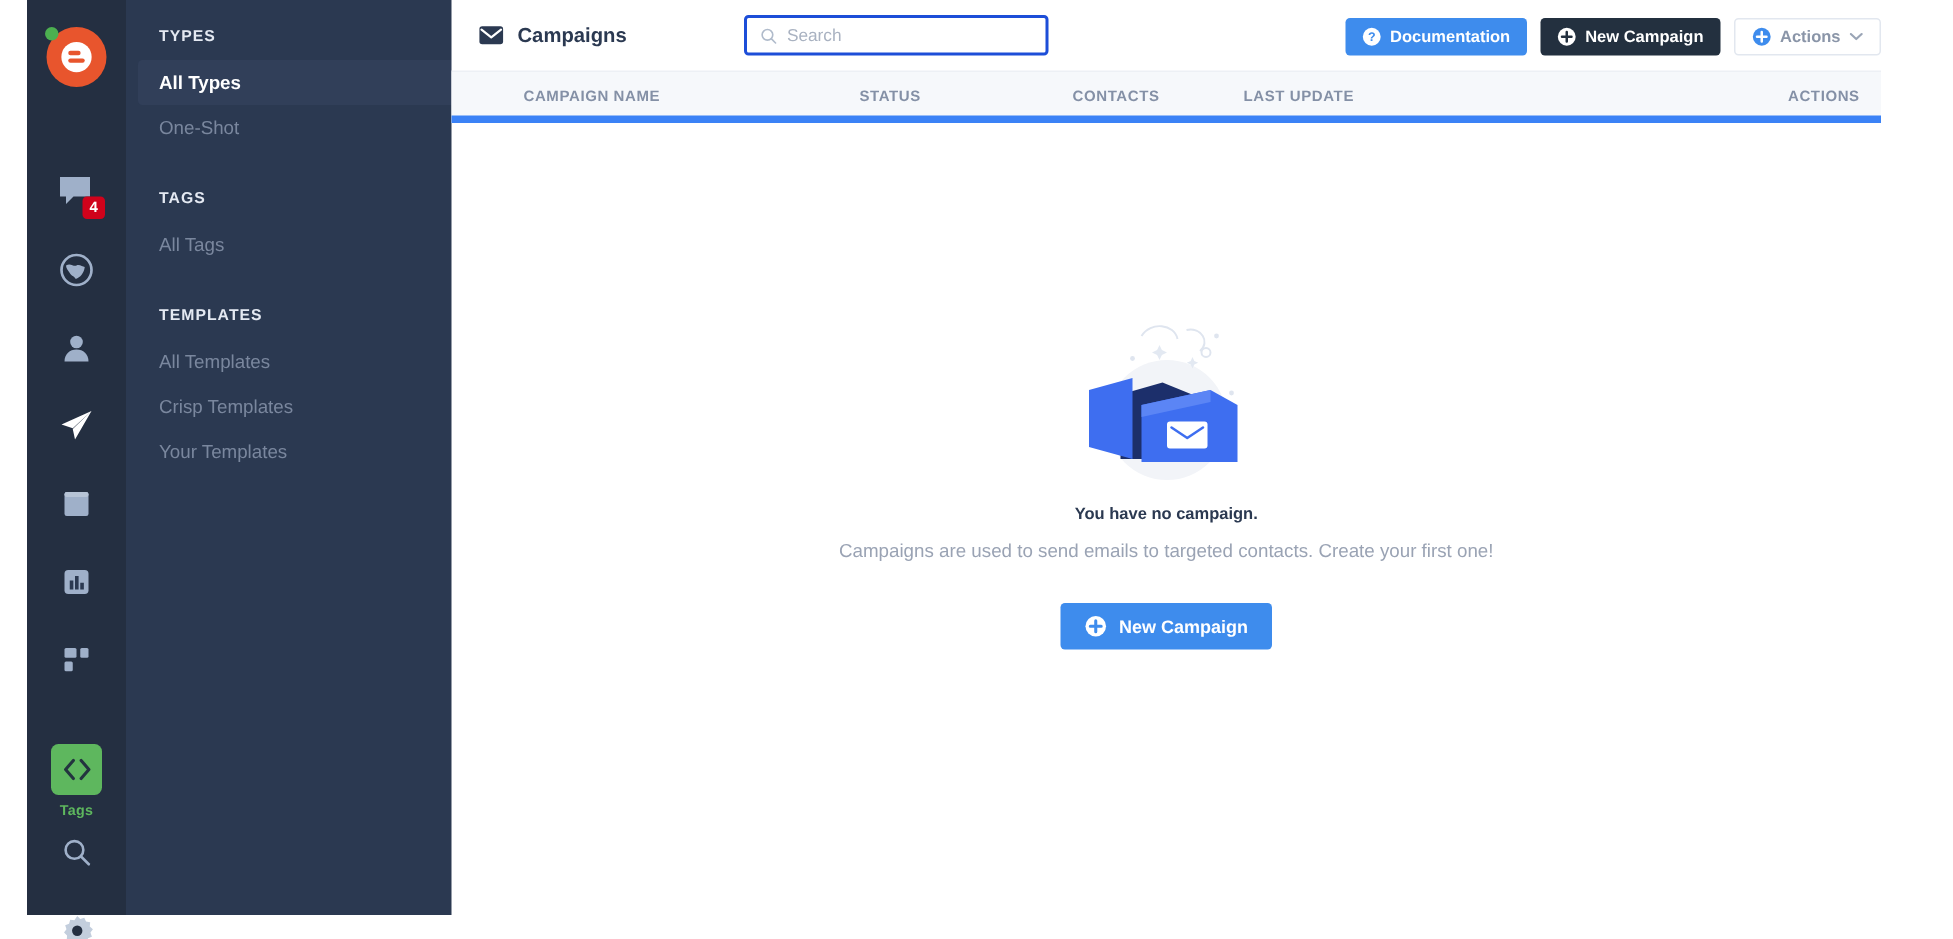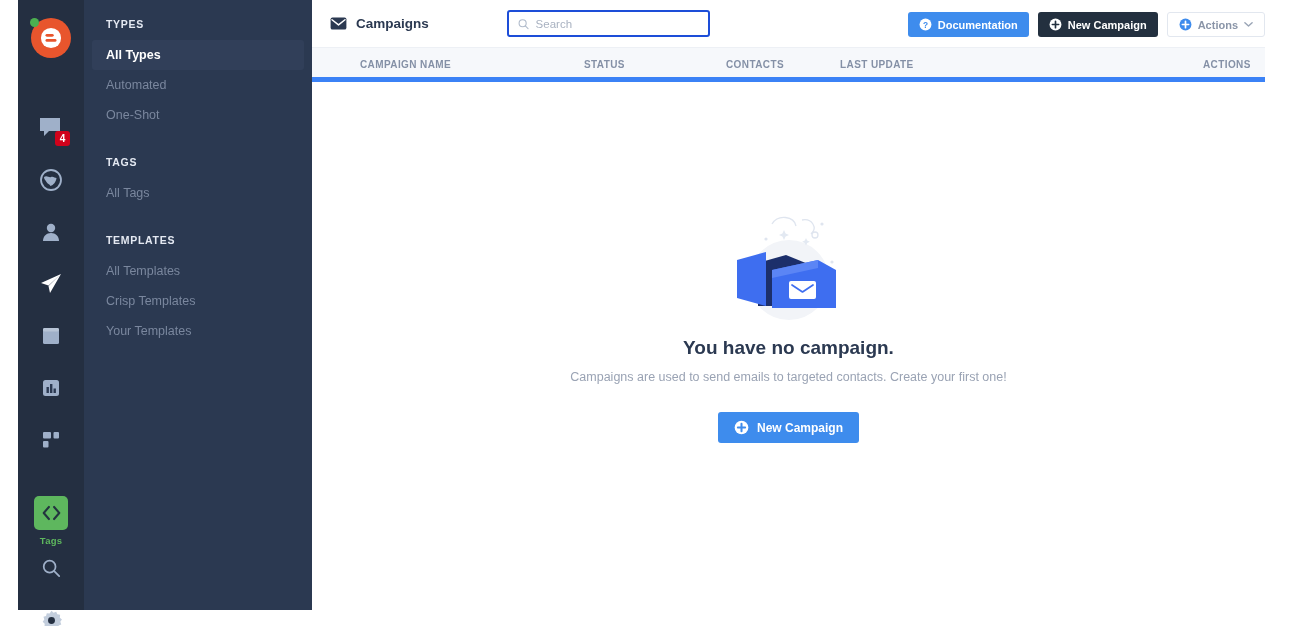--- a/index.html
+++ b/index.html
@@ -60,21 +60,21 @@
   .panel-item {
     height: 30px; line-height: 30px; padding-left: 22px;
     font-size: 12.5px; color: #7a879e; cursor: pointer;
   }
   .panel-item.active {
     background: #313f59; color: #ffffff; font-weight: bold;
     margin: 0 8px 0 8px; padding-left: 14px; border-radius: 3px;
   }
 
   
-  .main { position: absolute; left: 312px; top: 0; width: 928px; height: 626px; background:#fff; }
+  .main { position: absolute; left: 301px; top: 0; width: 928px; height: 626px; background:#fff; }
   .topbar {
     position: relative; height: 48px; width: 953px;
     display: flex; align-items: center; border-bottom: 1px solid #edf0f5;
   }
   .page-title {
     display: flex; align-items: center; gap: 9px;
     margin-left: 18px; font-size: 13.5px; color: #2b3951; font-weight: bold;
   }
   .search-box {
     margin-left: 78px; width: 203px; height: 27px;
@@ -107,21 +107,21 @@
   }
 
   
   .empty {
     position: absolute; left: 0; top: 83px; width: 953px; height: 450px;
     display: flex; flex-direction: column; align-items: center; justify-content: flex-start;
     padding-top: 125px;
   }
   .empty-illus { width: 150px; height: 115px; position: relative; }
   .empty-title {
-    margin-top: 14px; font-size: 19px; color: #2b3951; font-weight: bold;
+    margin-top: 14px; font-size: 11px; color: #2b3951; font-weight: bold;
   }
   .empty-sub { margin-top: 11px; font-size: 12.5px; color: #9aa3b4; }
   .btn-empty {
     margin-top: 28px; background: #3e8ced; color: #fff; height: 31px;
     border-radius: 3px; display: inline-flex; align-items: center; gap: 8px;
     padding: 0 16px; font-size: 12px; font-weight: bold; cursor: pointer; border: none;
     font-family: "Liberation Sans", sans-serif;
   }
 </style>
 </head>
@@ -221,21 +221,20 @@
         </svg>
       </div>
     </div>
 
   </div>
 
   <div class="panel">
 
     <div class="panel-head">TYPES</div>
     <div class="panel-item active">All Types</div>
-    <div class="panel-item">Automated</div>
     <div class="panel-item">One-Shot</div>
 
     <div class="panel-head spaced">TAGS</div>
     <div class="panel-item">All Tags</div>
 
     <div class="panel-head spaced">TEMPLATES</div>
     <div class="panel-item">All Templates</div>
     <div class="panel-item">Crisp Templates</div>
     <div class="panel-item">Your Templates</div>
 

